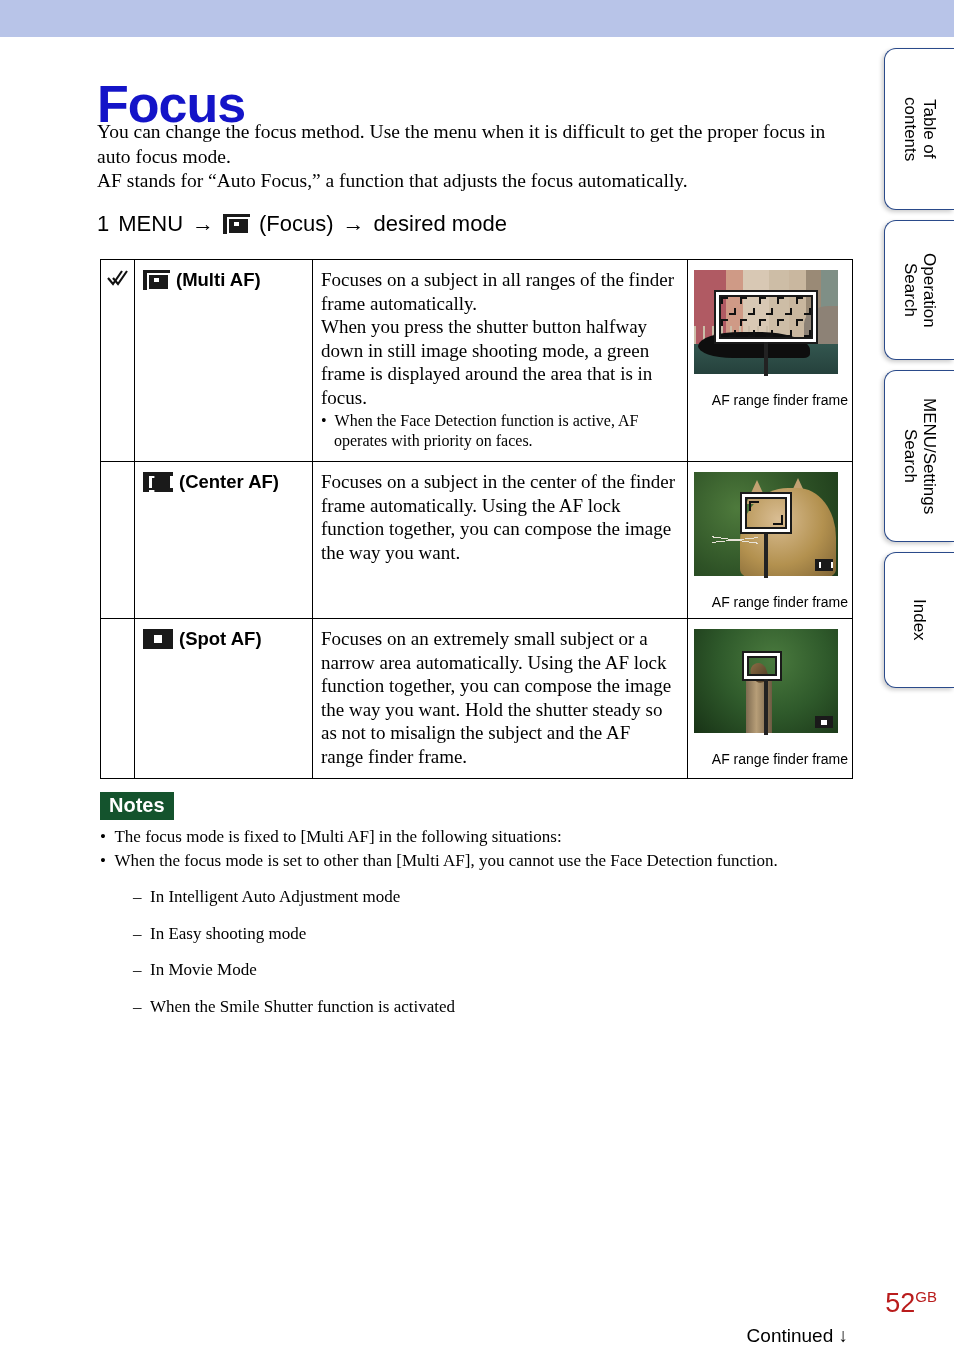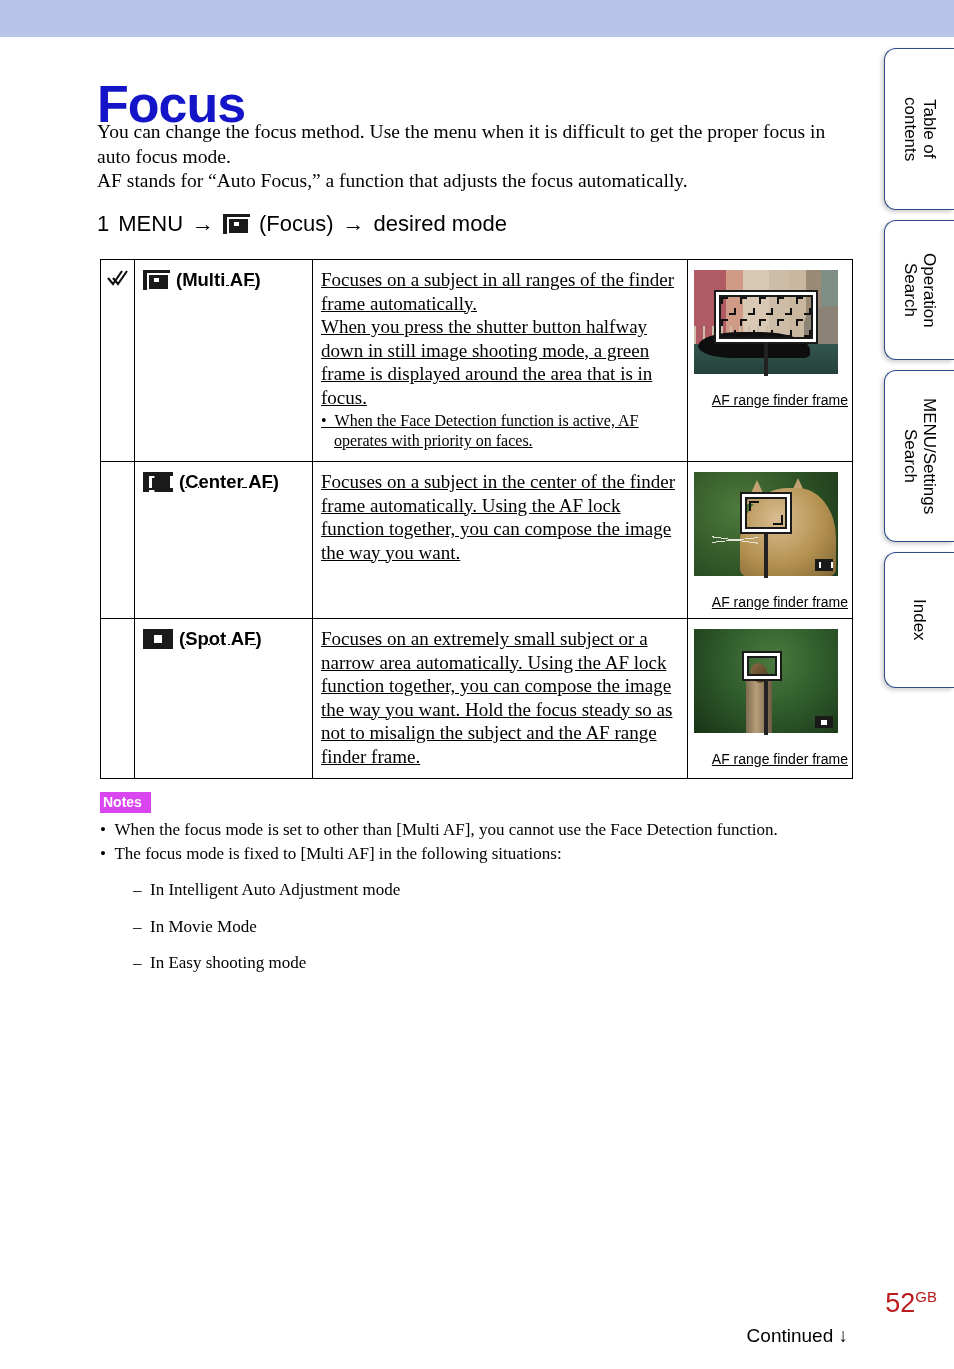--- a/index.html
+++ b/index.html
@@ -175,21 +175,20 @@
     position: absolute;
     left: 100px; top: 222px;
     width: 753px;
     border: 1.5px solid #000000;
     border-collapse: collapse;
   }
   #focus-table td {
     border: 1.5px solid #000000;
     vertical-align: top;
     padding: 0;
-    text-decoration: underline;
   }
   .col-check { width: 34px; text-align: center; padding-top: 9px !important; }
   .col-mode  { width: 178px; padding: 9px 0 10px 8px !important; }
   .col-desc  { width: 375px; padding: 8px 10px 10px 8px !important;
                font-size: 19px; line-height: 23.5px; }
   .col-pic   { width: 164px; padding: 10px 4px 8px 4px !important; }
 
   .mode-name {
     font-family: "Liberation Sans", sans-serif;
     font-size: 18.5px;
@@ -353,26 +352,26 @@
   }
   .corner-badge.spot::after {
     content: ""; position: absolute; left: 6px; top: 3.5px;
     width: 6px; height: 5px; background: #fff;
   }
 
   
   #notes-wrap { position: absolute; left: 100px; top: 755px; width: 758px; }
   #notes-badge {
     display: inline-block;
-    background: #d946ef;
+    background: #14532d;
     color: #ffffff;
     font-family: "Liberation Sans", sans-serif;
-    font-size: 14px;
+    font-size: 20px;
     font-weight: bold;
-    padding: 2px 9px 3px 3px;
+    padding: 2px 9px 3px 9px;
     line-height: 1.15;
   }
   .note-item {
     font-size: 17px;
     line-height: 21.5px;
     padding-left: 17px;
     text-indent: -17px;
     margin-top: 2px;
   }
   .note-sub {
@@ -520,45 +519,46 @@
           </div>
         </td>
       </tr>
 
       <tr>
         <td class="col-check"></td>
         <td class="col-mode">
           <span class="icon-spot-af"></span><span class="mode-name">(Spot AF)</span>
         </td>
         <td class="col-desc">
-          <div>Focuses on an extremely small subject or a narrow area automatically. Using the AF lock function together, you can compose the image the way you want. Hold the focus steady so as not to misalign the subject and the AF range finder frame.</div>
+          <div>Focuses on an extremely small subject or a narrow area automatically. Using the AF lock function together, you can compose the image the way you want. Hold the shutter steady so as not to misalign the subject and the AF range finder frame.</div>
         </td>
         <td class="col-pic">
           <div class="figure">
             <div class="photo ph-bird">
               <div class="post"></div>
               <div class="bird"></div>
               <div class="af-box af-spot"></div>
               <div class="corner-badge spot"></div>
             </div>
             <div class="leader" style="top:50px;height:56px;"></div>
             <div class="photo-caption">AF range finder frame</div>
           </div>
         </td>
       </tr>
     </tbody>
   </table>
 
   <div id="notes-wrap">
     <div id="notes-badge">Notes</div>
     <div style="margin-top:6px;">
+      <div class="note-item">•&nbsp;&nbsp;<span>The focus mode is fixed to [Multi AF] in the following situations:</span></div>
       <div class="note-item">•&nbsp;&nbsp;<span>When the focus mode is set to other than [Multi AF], you cannot use the Face Detection function.</span></div>
-      <div class="note-item">•&nbsp;&nbsp;<span>The focus mode is fixed to [Multi AF] in the following situations:</span></div>
       <div class="note-sub">–&nbsp;&nbsp;<span>In Intelligent Auto Adjustment mode</span></div>
+      <div class="note-sub">–&nbsp;&nbsp;<span>In Easy shooting mode</span></div>
       <div class="note-sub">–&nbsp;&nbsp;<span>In Movie Mode</span></div>
-      <div class="note-sub">–&nbsp;&nbsp;<span>In Easy shooting mode</span></div>
+      <div class="note-sub">–&nbsp;&nbsp;<span>When the Smile Shutter function is activated</span></div>
     </div>
   </div>
 
 </div>
 
 <div id="page-number"><span>52</span><sup>GB</sup></div>
 <div id="continued">Continued ↓</div>
 
 </body></html>

